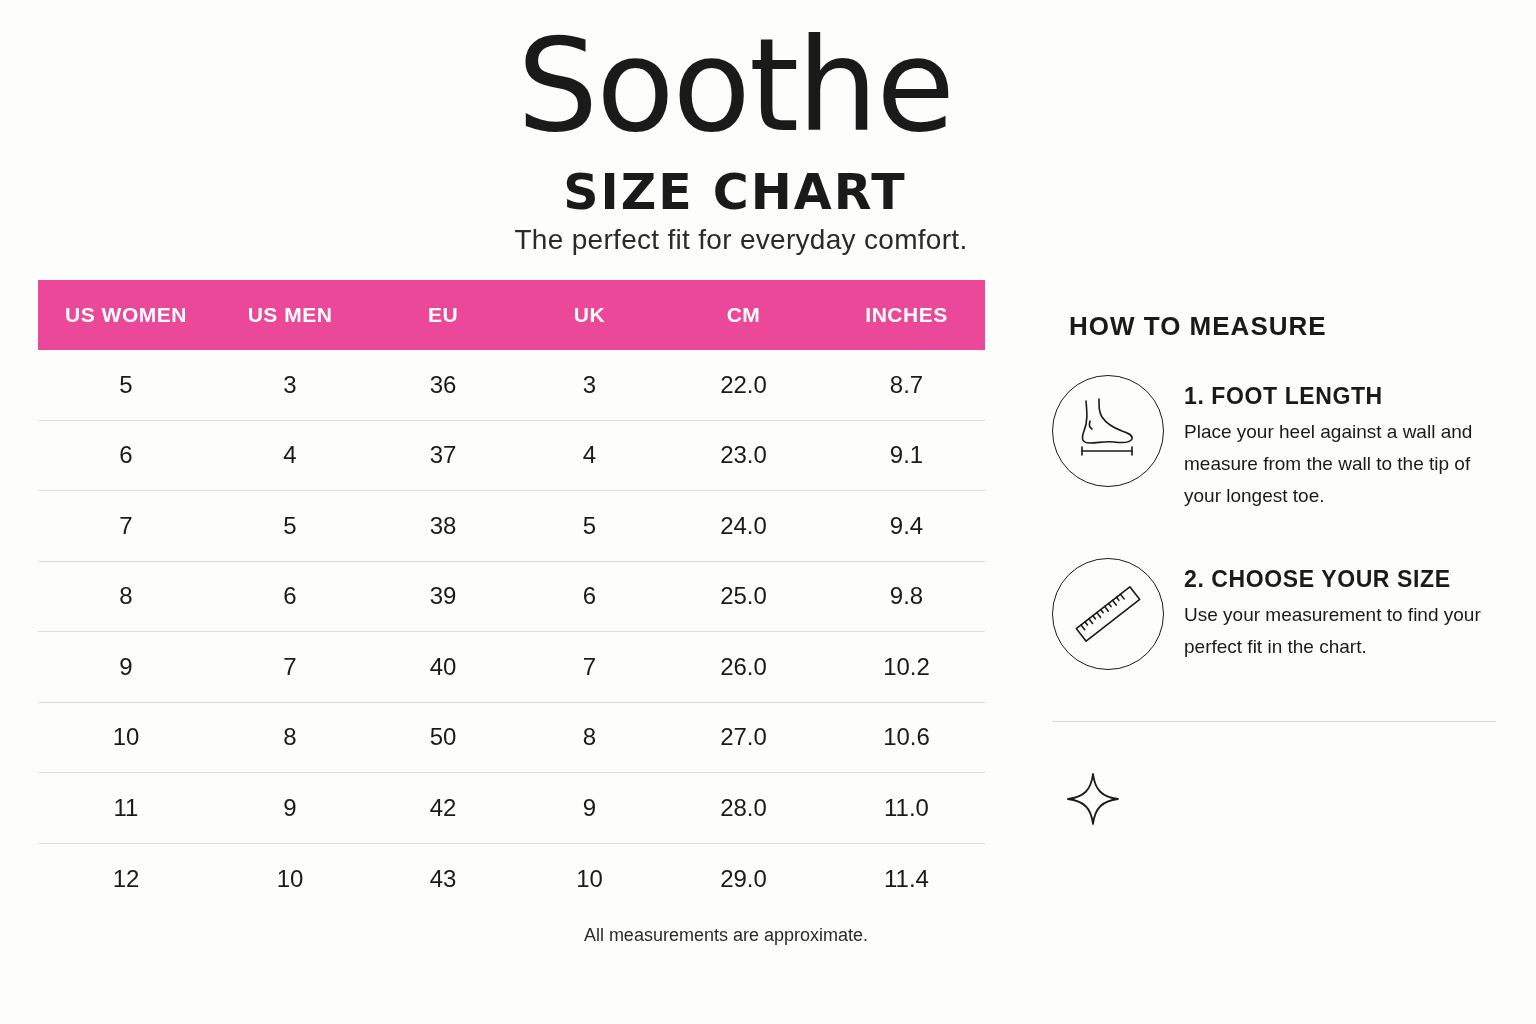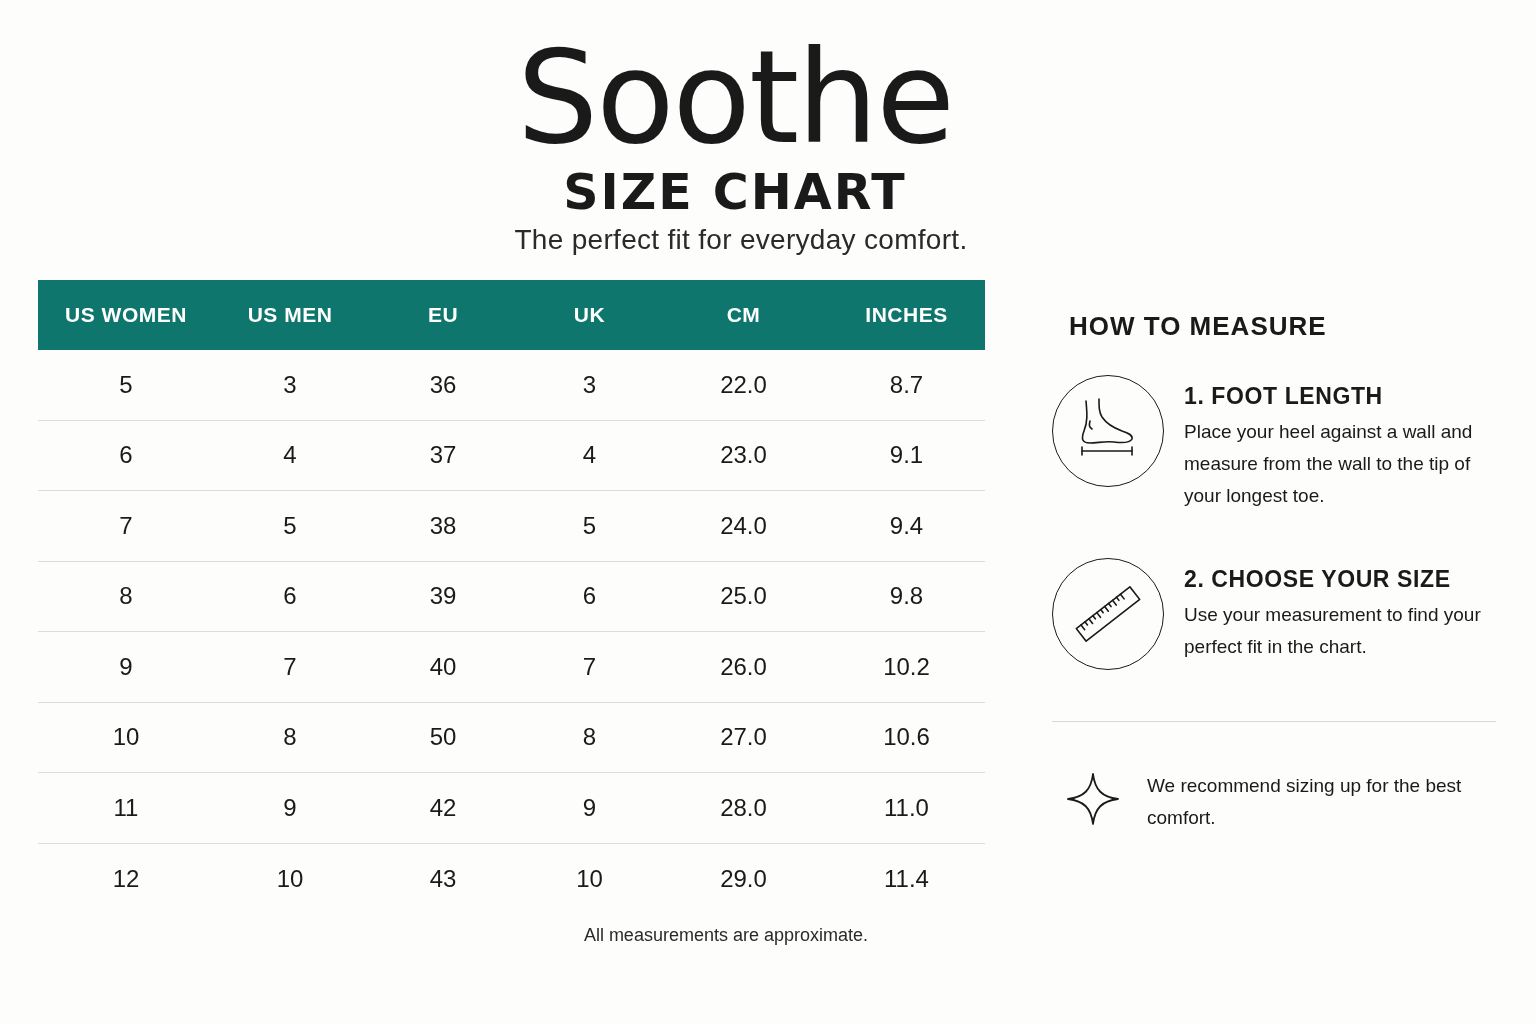--- a/index.html
+++ b/index.html
@@ -4,21 +4,21 @@
   <style>
     * { box-sizing: border-box; margin: 0; padding: 0; }
     html, body { width: 1536px; height: 1024px; overflow: hidden; }
     body {
       background: #fdfdfc;
       color: #1a1a1a;
       font-family: "Liberation Sans", "DejaVu Sans", sans-serif;
       position: relative;
     }
     .brand {
-      position: absolute; left: 0; width: 1470px; top: 34px;
+      position: absolute; left: 0; width: 1470px; top: 22px;
       text-align: center;
       font-family: "DejaVu Sans", sans-serif;
       font-size: 128px; font-weight: 400; letter-spacing: -2px;
       color: #1a1a1a; line-height: 1;
     }
     .title {
       position: absolute; left: 0; width: 1470px; top: 164px;
       text-align: center;
       font-family: "DejaVu Sans", sans-serif;
       font-size: 49px; font-weight: 700; letter-spacing: 2px;
@@ -26,21 +26,21 @@
     }
     .subtitle {
       position: absolute; left: 0; width: 1482px; top: 224px;
       text-align: center;
       font-size: 28px; color: #2a2a2a; letter-spacing: 0.3px;
     }
     .table {
       position: absolute; left: 38px; top: 280px; width: 947px;
     }
     .thead {
-      display: flex; height: 70px; background: #0f766e; color: #ffffff;
+      display: flex; height: 70px; background: #ec4899; color: #ffffff;
       align-items: center;
     }
     .th {
       font-size: 21px; font-weight: 700; letter-spacing: 0.5px;
       text-align: center;
     }
     .row {
       display: flex; height: 70.5px; align-items: center;
       border-bottom: 1.5px solid #dcdcdc;
     }
@@ -206,16 +206,15 @@
 
   <div class="divider"></div>
 
   <div class="tip">
     <span class="tip-icon">
       <svg width="54" height="54" viewBox="0 0 54 54" fill="none" stroke="#1a1a1a" stroke-width="1.8" stroke-linejoin="round">
         <path d="M27 2 C29 18 36 25 52 27 C36 29 29 36 27 52 C25 36 18 29 2 27 C18 25 25 18 27 2 Z"></path>
       </svg>
     </span>
     <div class="tip-text">
-      <div class="step-body">We recommend sizing up for the best comfort.</div>
     </div>
   </div>
 </div>
 
 </body></html>

